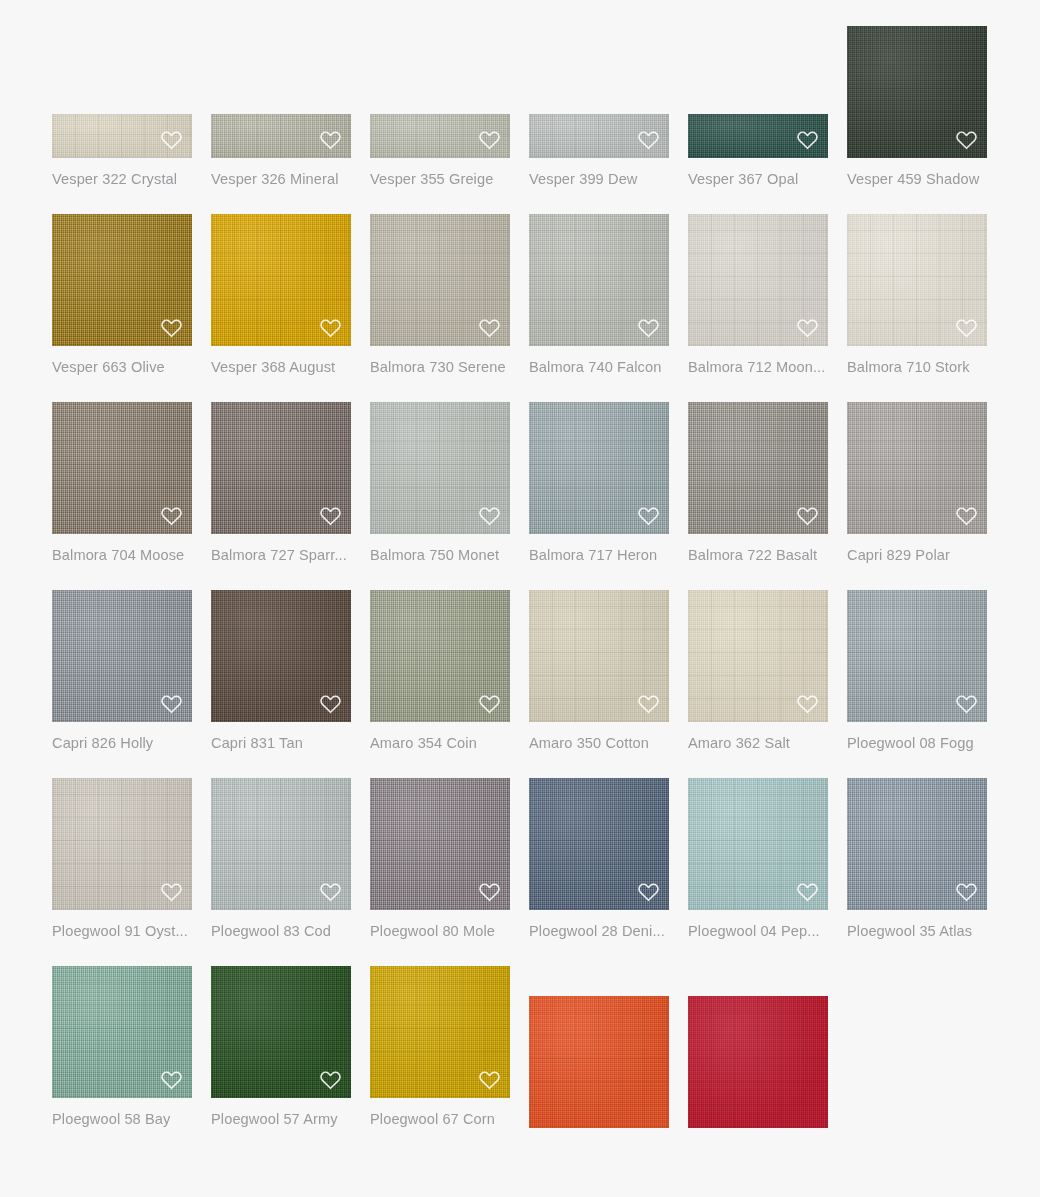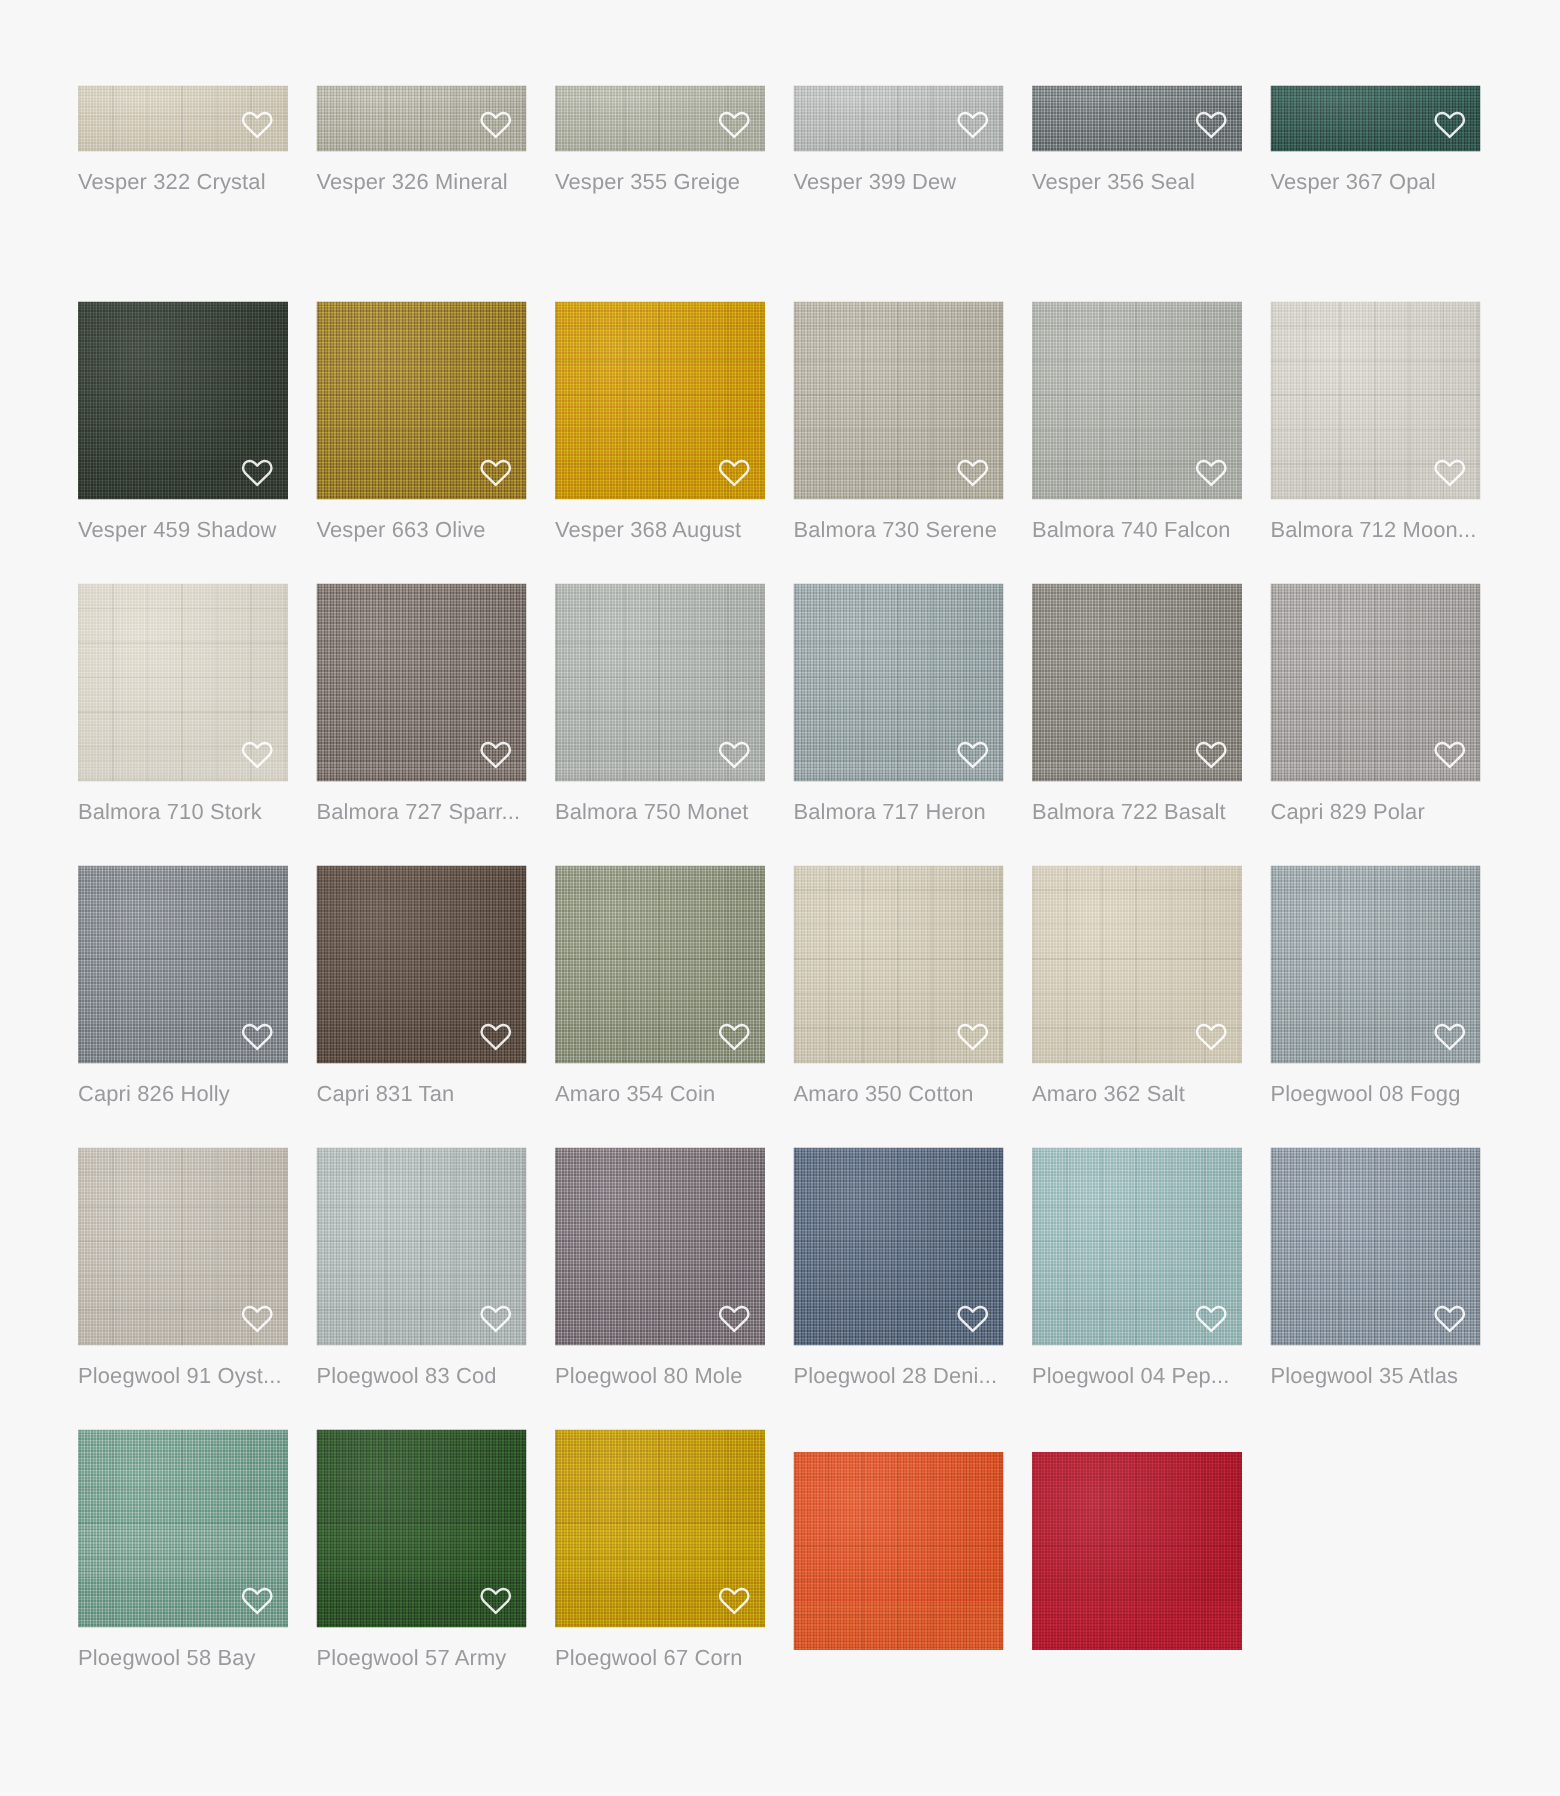--- a/index.html
+++ b/index.html
@@ -24,21 +24,21 @@
     grid-column-gap: 19px;
     grid-row-gap: 0px;
     align-content: start;
   }
 
   .card {
     width: 140px;
     height: 188px;
     display: flex;
     flex-direction: column;
-    justify-content: center;
+    justify-content: flex-end;
     cursor: pointer;
     background: transparent;
   }
 
   .swatch-wrap {
     position: relative;
     width: 140px;
     height: 132px;
     overflow: hidden;
     flex: 0 0 auto;
@@ -169,31 +169,20 @@
         <button class="fav-btn">
           <svg viewBox="0 0 24 22" width="23" height="21" aria-hidden="true">
             <path d="M12 20.2 3.6 12C1.5 9.9 1.6 6.4 3.8 4.5c2-1.7 5-1.3 6.7.7L12 6.8l1.5-1.6c1.7-2 4.7-2.4 6.7-.7 2.2 1.9 2.3 5.4.2 7.5L12 20.2Z"></path>
           </svg>
         </button>
       </div>
       <div class="caption">Vesper 399 Dew</div>
     </div>
     <div class="card">
       <div class="swatch-wrap" style="height: 44px; margin-top: 0px;">
-        <div class="swatch" style="background-color: rgb(126, 132, 134);"></div>
-        <button class="fav-btn">
-          <svg viewBox="0 0 24 22" width="23" height="21" aria-hidden="true">
-            <path d="M12 20.2 3.6 12C1.5 9.9 1.6 6.4 3.8 4.5c2-1.7 5-1.3 6.7.7L12 6.8l1.5-1.6c1.7-2 4.7-2.4 6.7-.7 2.2 1.9 2.3 5.4.2 7.5L12 20.2Z"></path>
-          </svg>
-        </button>
-      </div>
-      <div class="caption">Vesper 356 Seal</div>
-    </div>
-    <div class="card">
-      <div class="swatch-wrap" style="height: 44px; margin-top: 0px;">
         <div class="swatch" style="background-color: rgb(53, 87, 79);"></div>
         <button class="fav-btn">
           <svg viewBox="0 0 24 22" width="23" height="21" aria-hidden="true">
             <path d="M12 20.2 3.6 12C1.5 9.9 1.6 6.4 3.8 4.5c2-1.7 5-1.3 6.7.7L12 6.8l1.5-1.6c1.7-2 4.7-2.4 6.7-.7 2.2 1.9 2.3 5.4.2 7.5L12 20.2Z"></path>
           </svg>
         </button>
       </div>
       <div class="caption">Vesper 367 Opal</div>
     </div>
     <div class="card">
@@ -268,20 +257,31 @@
         <button class="fav-btn">
           <svg viewBox="0 0 24 22" width="23" height="21" aria-hidden="true">
             <path d="M12 20.2 3.6 12C1.5 9.9 1.6 6.4 3.8 4.5c2-1.7 5-1.3 6.7.7L12 6.8l1.5-1.6c1.7-2 4.7-2.4 6.7-.7 2.2 1.9 2.3 5.4.2 7.5L12 20.2Z"></path>
           </svg>
         </button>
       </div>
       <div class="caption">Balmora 710 Stork</div>
     </div>
     <div class="card">
       <div class="swatch-wrap" style="margin-top: 0px;">
+        <div class="swatch" style="background-color: rgb(140, 128, 115);"></div>
+        <button class="fav-btn">
+          <svg viewBox="0 0 24 22" width="23" height="21" aria-hidden="true">
+            <path d="M12 20.2 3.6 12C1.5 9.9 1.6 6.4 3.8 4.5c2-1.7 5-1.3 6.7.7L12 6.8l1.5-1.6c1.7-2 4.7-2.4 6.7-.7 2.2 1.9 2.3 5.4.2 7.5L12 20.2Z"></path>
+          </svg>
+        </button>
+      </div>
+      <div class="caption">Balmora 704 Moose</div>
+    </div>
+    <div class="card">
+      <div class="swatch-wrap" style="margin-top: 0px;">
         <div class="swatch" style="background-color: rgb(125, 115, 110);"></div>
         <button class="fav-btn">
           <svg viewBox="0 0 24 22" width="23" height="21" aria-hidden="true">
             <path d="M12 20.2 3.6 12C1.5 9.9 1.6 6.4 3.8 4.5c2-1.7 5-1.3 6.7.7L12 6.8l1.5-1.6c1.7-2 4.7-2.4 6.7-.7 2.2 1.9 2.3 5.4.2 7.5L12 20.2Z"></path>
           </svg>
         </button>
       </div>
       <div class="caption">Balmora 727 Sparr...</div>
     </div>
     <div class="card">

